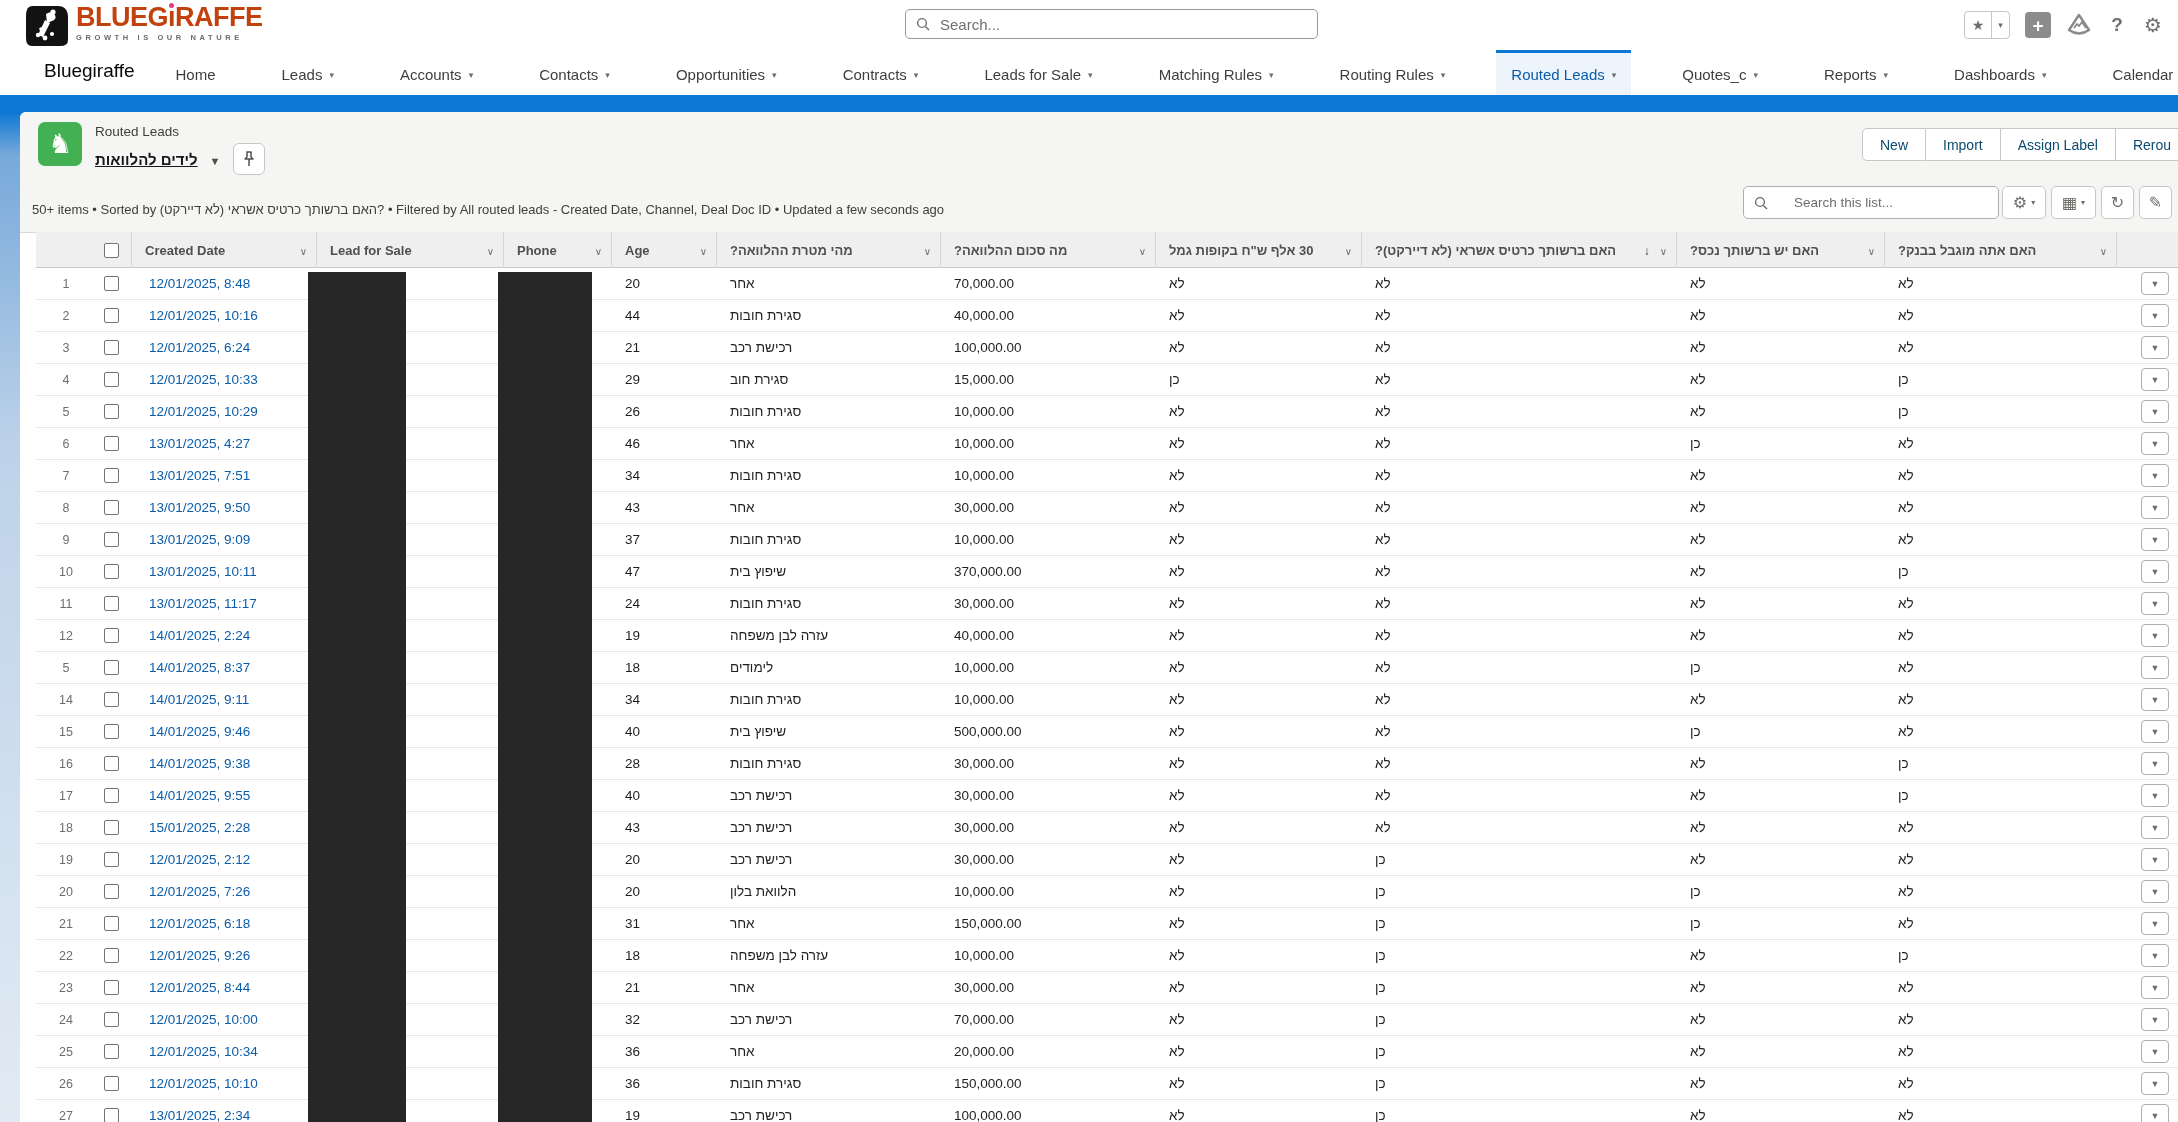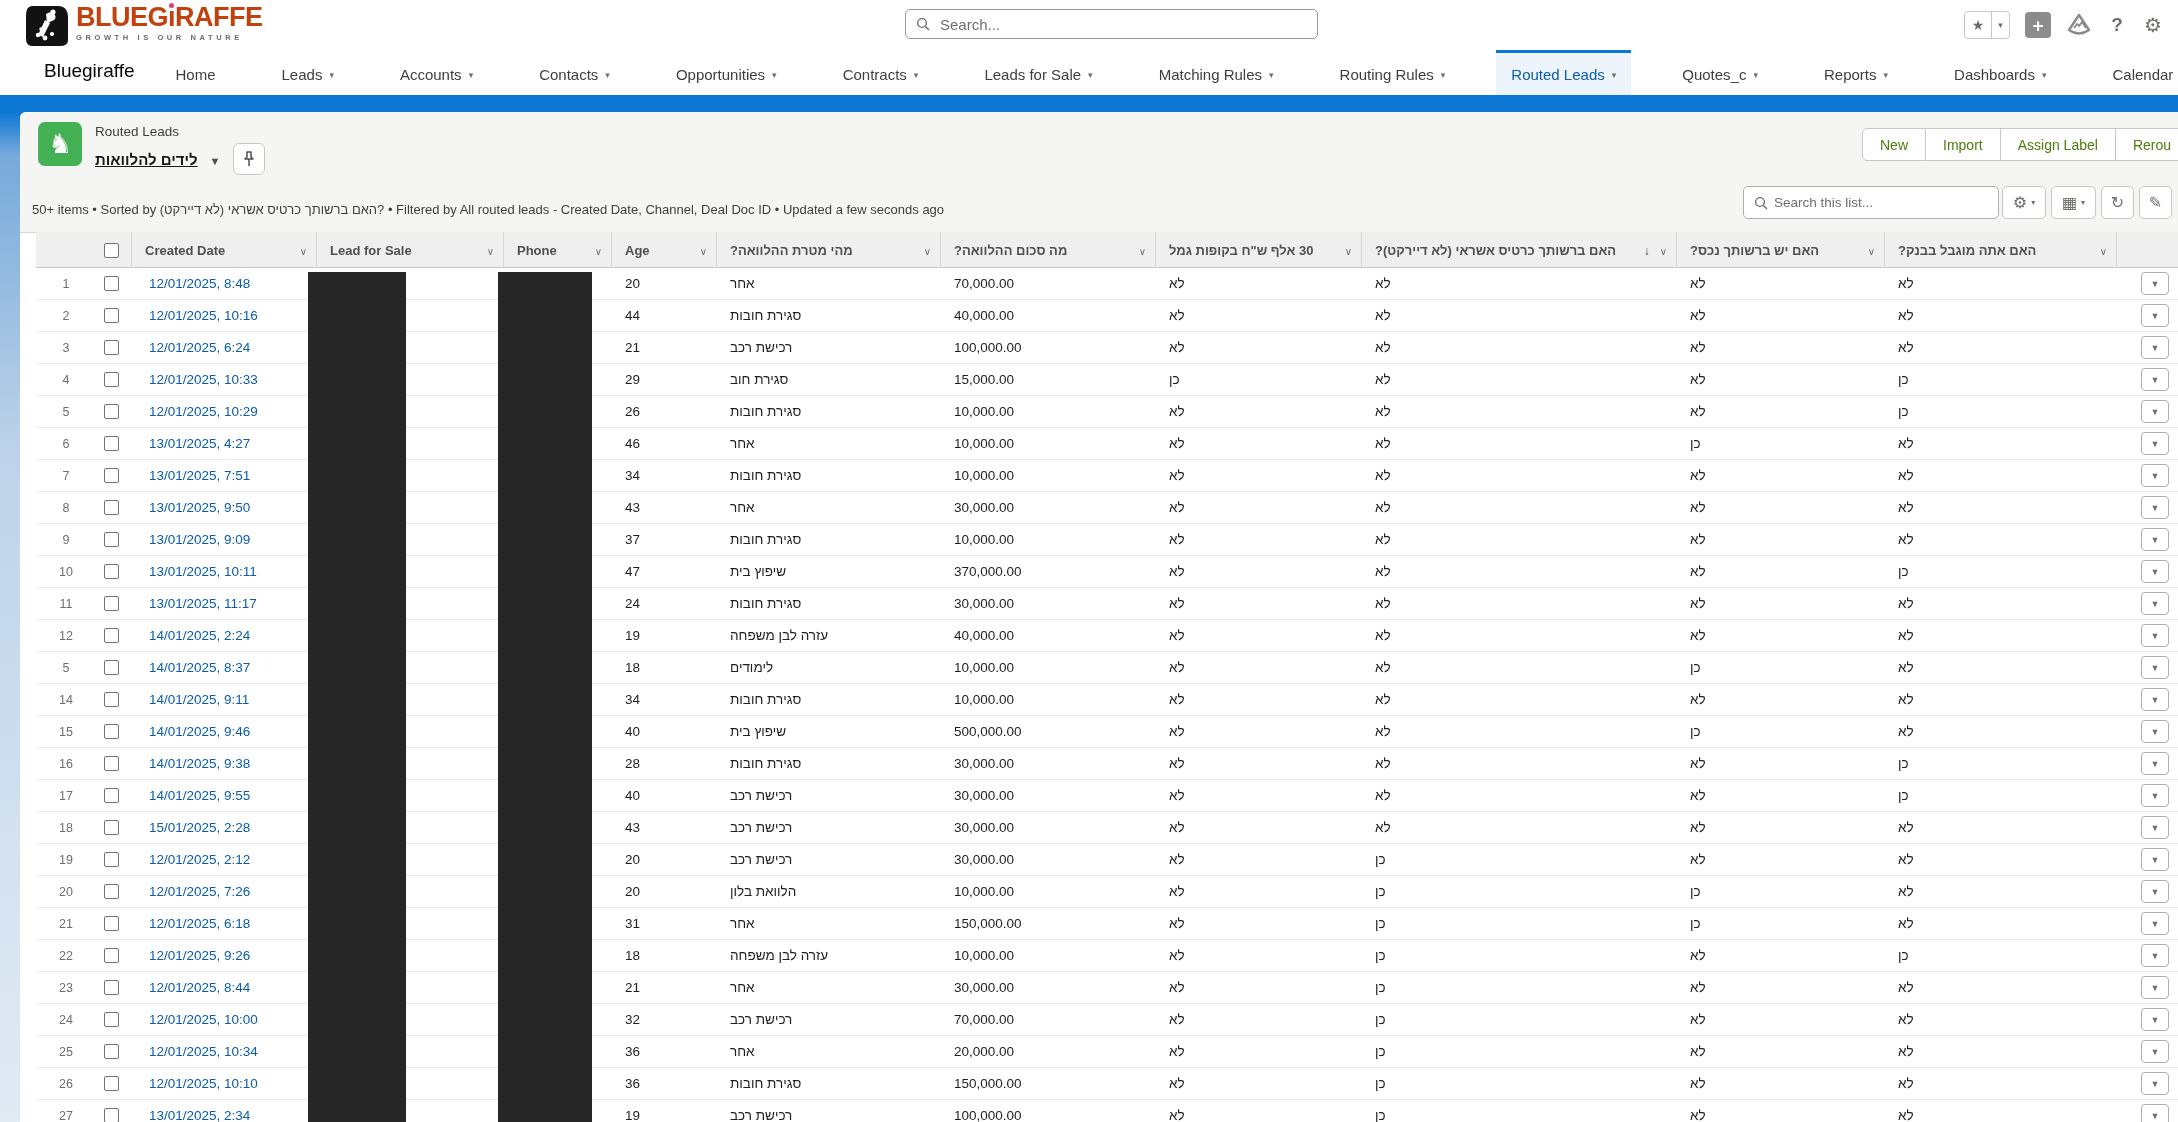--- a/index.html
+++ b/index.html
@@ -53,27 +53,27 @@
   #entity-icon{position:absolute;left:18px;top:10px;width:44px;height:44px;border-radius:7px;background:#43b054;
         display:flex;align-items:center;justify-content:center;color:#fff;font-size:27px;}
   #entity-label{position:absolute;left:75px;top:12px;font-size:13.5px;color:#3e3e3c;}
   #title-row{position:absolute;left:75px;top:31px;display:flex;align-items:center;gap:12px;}
   #list-title{font-size:15px;font-weight:bold;color:#181818;text-decoration:underline;}
   #title-caret{font-size:11px;color:#514f4d;cursor:pointer;margin-top:3px;}
   #pin-btn{width:30px;height:30px;border:1px solid #c9c7c5;border-radius:6px;background:#fff;display:flex;
         align-items:center;justify-content:center;cursor:pointer;}
   #status-line{position:absolute;left:12px;top:90px;font-size:13px;color:#3e3e3c;white-space:nowrap;}
   #action-group{position:absolute;left:1842px;top:16px;display:flex;height:33px;}
-  .action-btn{background:#fff;border:1px solid #c9c7c5;border-left:none;color:#4d7c0f;font-size:14px;
+  .action-btn{background:#fff;border:1px solid #c9c7c5;border-left:none;color:#0c4a6e;font-size:14px;
         padding:0 17px;display:flex;align-items:center;cursor:pointer;white-space:nowrap;
         font-family:"Liberation Sans","DejaVu Sans",sans-serif;}
   .action-btn:first-child{border-left:1px solid #c9c7c5;border-radius:5px 0 0 5px;}
   .action-btn:last-child{border-radius:0 5px 5px 0;}
   #list-search{position:absolute;left:1723px;top:74px;width:256px;height:33px;border:1px solid #aeaeae;
-        border-radius:5px;background:#fff;display:flex;align-items:center;gap:4px;padding:0 10px;box-sizing:border-box;}
+        border-radius:5px;background:#fff;display:flex;align-items:center;gap:24px;padding:0 10px;box-sizing:border-box;}
   #list-search input{border:none;outline:none;width:100%;font-size:13.5px;color:#333;background:transparent;
         font-family:"Liberation Sans","DejaVu Sans",sans-serif;}
   #list-search input::placeholder{color:#706e6b;}
   .ctrl-btn{position:absolute;top:74px;height:33px;border:1px solid #c9c7c5;border-radius:5px;background:#fff;
         display:flex;align-items:center;justify-content:center;gap:4px;color:#706e6b;cursor:pointer;box-sizing:border-box;}
   .ctrl-btn .g{font-size:16px;}
   .ctrl-btn .cv{font-size:8px;}
 
   
   .grid{display:grid;grid-template-columns:60px 35px 185px 187px 108px 105px 224px 215px 206px 315px 208px 232px 78px;align-items:center;margin-left:16px;}

